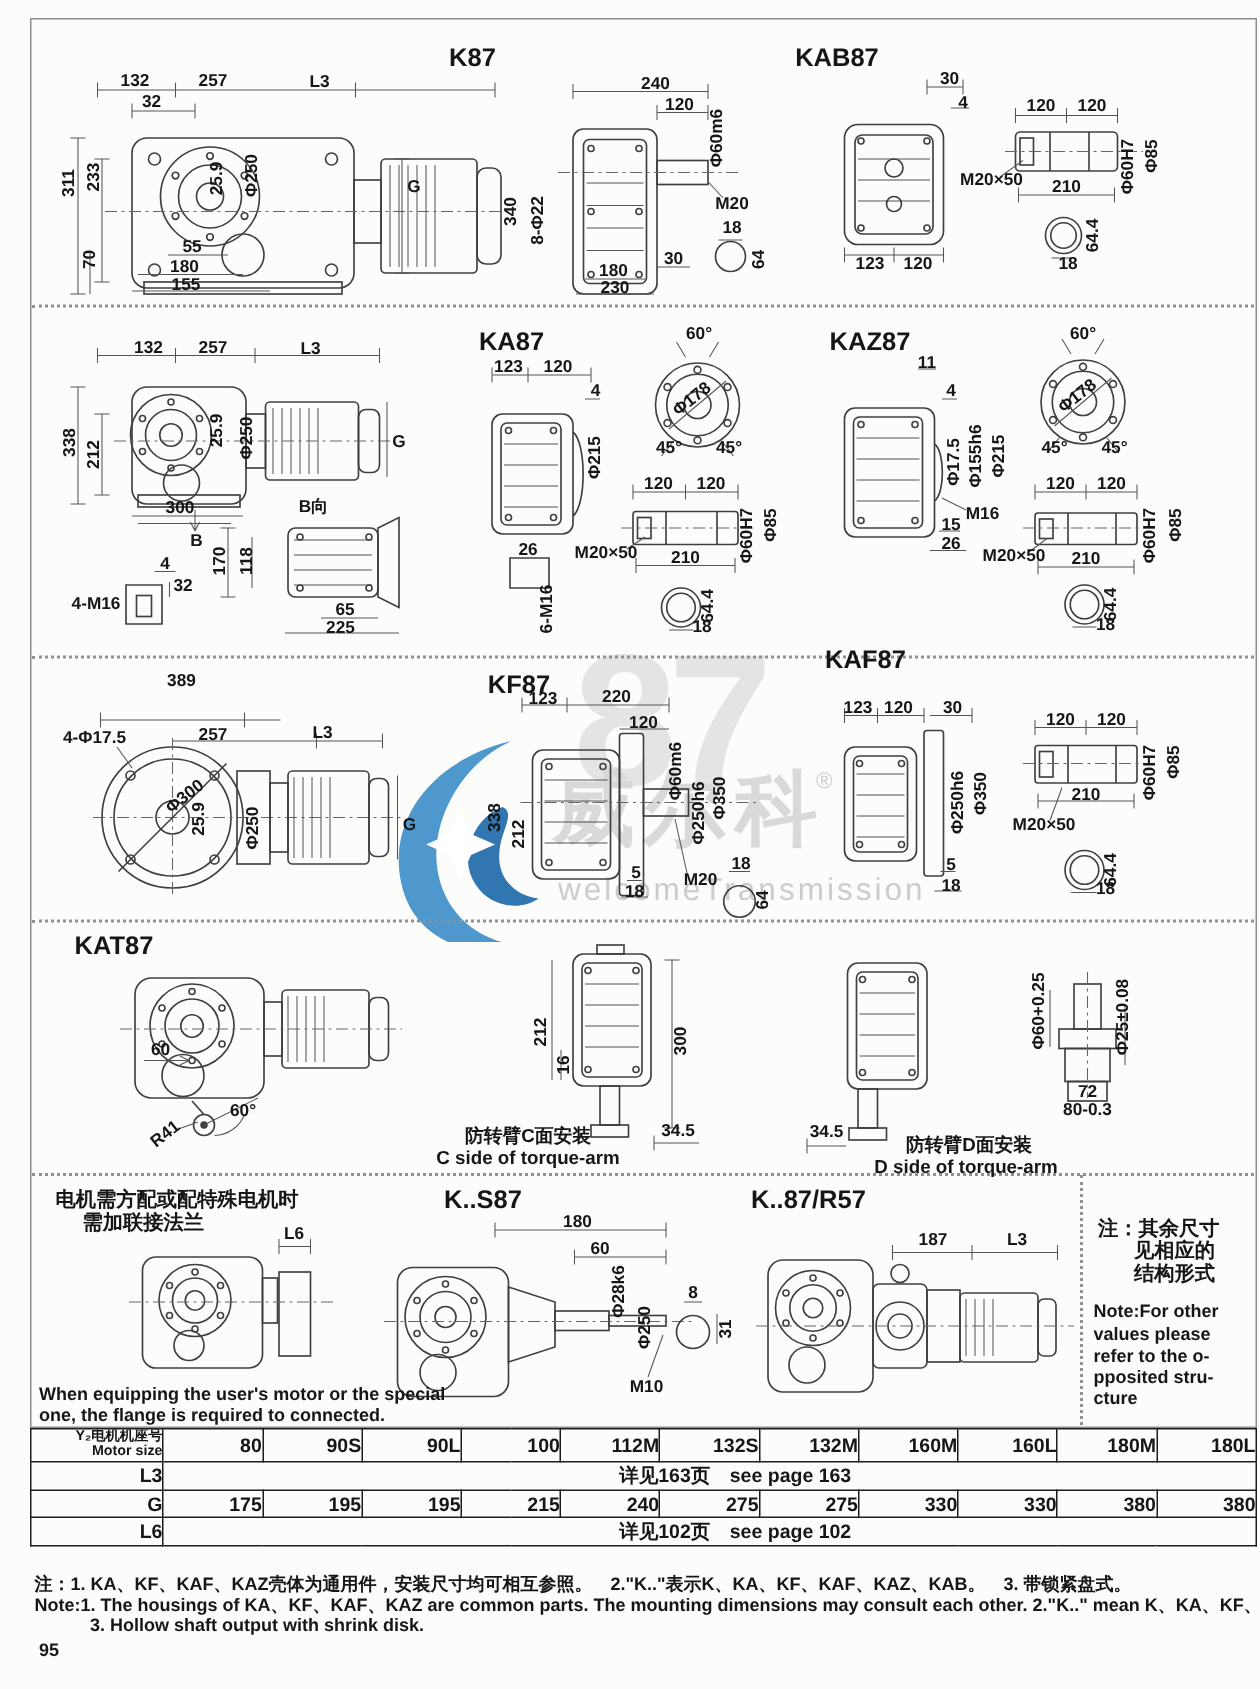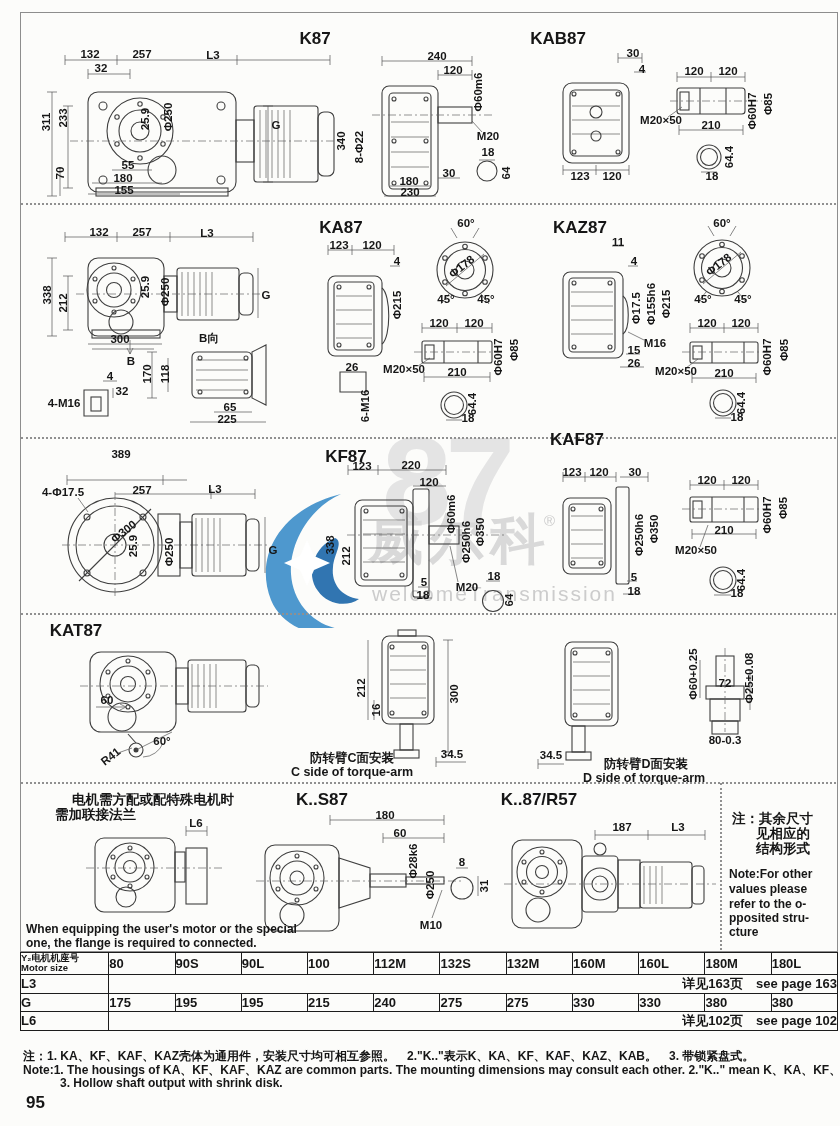--- a/index.html
+++ b/index.html
@@ -22,25 +22,25 @@
   .cap{position:absolute;z-index:4;transform:translate(-50%,-50%);font-weight:bold;font-size:12.5px;white-space:nowrap}
   .txt{position:absolute;z-index:4;font-weight:bold;font-size:12px;white-space:nowrap}
   .cnb{font-size:13.5px}
   .wm{position:absolute;z-index:1;pointer-events:none}
   #wm-big{left:382px;top:418px;font-size:125px;font-weight:bold;color:#e4e4e4;letter-spacing:-6px;line-height:1}
   #wm-brand{left:368px;top:512px;font-size:55px;font-weight:bold;color:#d9d9d9;letter-spacing:6px;line-height:1}
   #wm-reg{left:544px;top:512px;font-size:15px;color:#cccccc}
   #wm-sub{left:372px;top:582px;font-size:21px;color:#cccccc;letter-spacing:2px}
   table.tbl{position:absolute;z-index:4;left:20px;top:952px;width:818px;border-collapse:collapse;
      table-layout:fixed;font-weight:bold;font-size:13px}
-  table.tbl td{border:1.5px solid #1c1c1c;text-align:left;height:17px;padding:0;overflow:hidden}
+  table.tbl td{border:1.5px solid #1c1c1c;text-align:right;height:17px;padding:0;overflow:hidden}
   table.tbl td.sm{font-size:9.5px;line-height:1.1}
-  table.tbl td.lt{text-align:right;padding-left:34px}
+  table.tbl td.lt{text-align:center;padding-left:34px}
   .note{position:absolute;z-index:4;font-weight:bold;font-size:12px;white-space:nowrap}
-  #pageno{position:absolute;z-index:4;left:26px;top:1093px;font-size:17px;font-weight:bold}
+  #pageno{position:absolute;z-index:4;left:26px;top:1093px;font-size:12px;font-weight:bold}
 </style>
 </head>
 <body>
 
 <div id="page">
 
   <div class="wm" id="wm-big">87</div>
   <svg class="wm" style="left:243px;top:488px" width="140" height="140" viewBox="0 0 140 140">
     <path d="M98 6C40 20 10 66 28 112c12 29 49 41 76 30-31-2-54-25-56-56C46 56 66 20 98 6Z" fill="#2f86c6" opacity=".85"></path>
     <path d="M92 50c-21 8-30 36-17 53 9 13 28 17 41 8-17-2-28-15-26-32 1-13 11-25 2-29Z" fill="#1b66a8" opacity=".9"></path>
@@ -579,26 +579,26 @@
   <span class="d" style="left:162px;top:742px">60°</span>
   <span class="v" style="left:362px;top:688px">212</span>
   <span class="v" style="left:377px;top:710px">16</span>
   <span class="v" style="left:455px;top:694px">300</span>
   <span class="d" style="left:452px;top:755px">34.5</span>
   <div class="cap" style="left:352px;top:758px">防转臂C面安装</div>
   <div class="cap" style="left:352px;top:772px">C side of torque-arm</div>
   <span class="d" style="left:551px;top:756px">34.5</span>
   <span class="v" style="left:694px;top:674px">Φ60+0.25</span>
   <span class="v" style="left:750px;top:678px">Φ25±0.08</span>
-  <span class="d" style="left:725px;top:684px">72</span>
+  <span class="d" style="left:725px;top:729px">72</span>
   <span class="d" style="left:725px;top:741px">80-0.3</span>
   <div class="cap" style="left:646px;top:764px">防转臂D面安装</div>
   <div class="cap" style="left:644px;top:778px">D side of torque-arm</div>
 
-  <div class="txt cnb" style="left:72px;top:791px">电机需方配或配特殊电机时</div>
+  <div class="txt cnb" style="left:37px;top:791px">电机需方配或配特殊电机时</div>
   <div class="txt cnb" style="left:55px;top:806px">需加联接法兰</div>
   <span class="d" style="left:196px;top:824px">L6</span>
   <div class="txt" style="left:26px;top:922px">When equipping the user's motor or the special</div>
   <div class="txt" style="left:26px;top:936px">one, the flange is required to connected.</div>
 
   <span class="d" style="left:385px;top:816px">180</span>
   <span class="d" style="left:400px;top:834px">60</span>
   <span class="v" style="left:414px;top:861px">Φ28k6</span>
   <span class="v" style="left:431px;top:885px">Φ250</span>
   <span class="d" style="left:431px;top:926px">M10</span>

